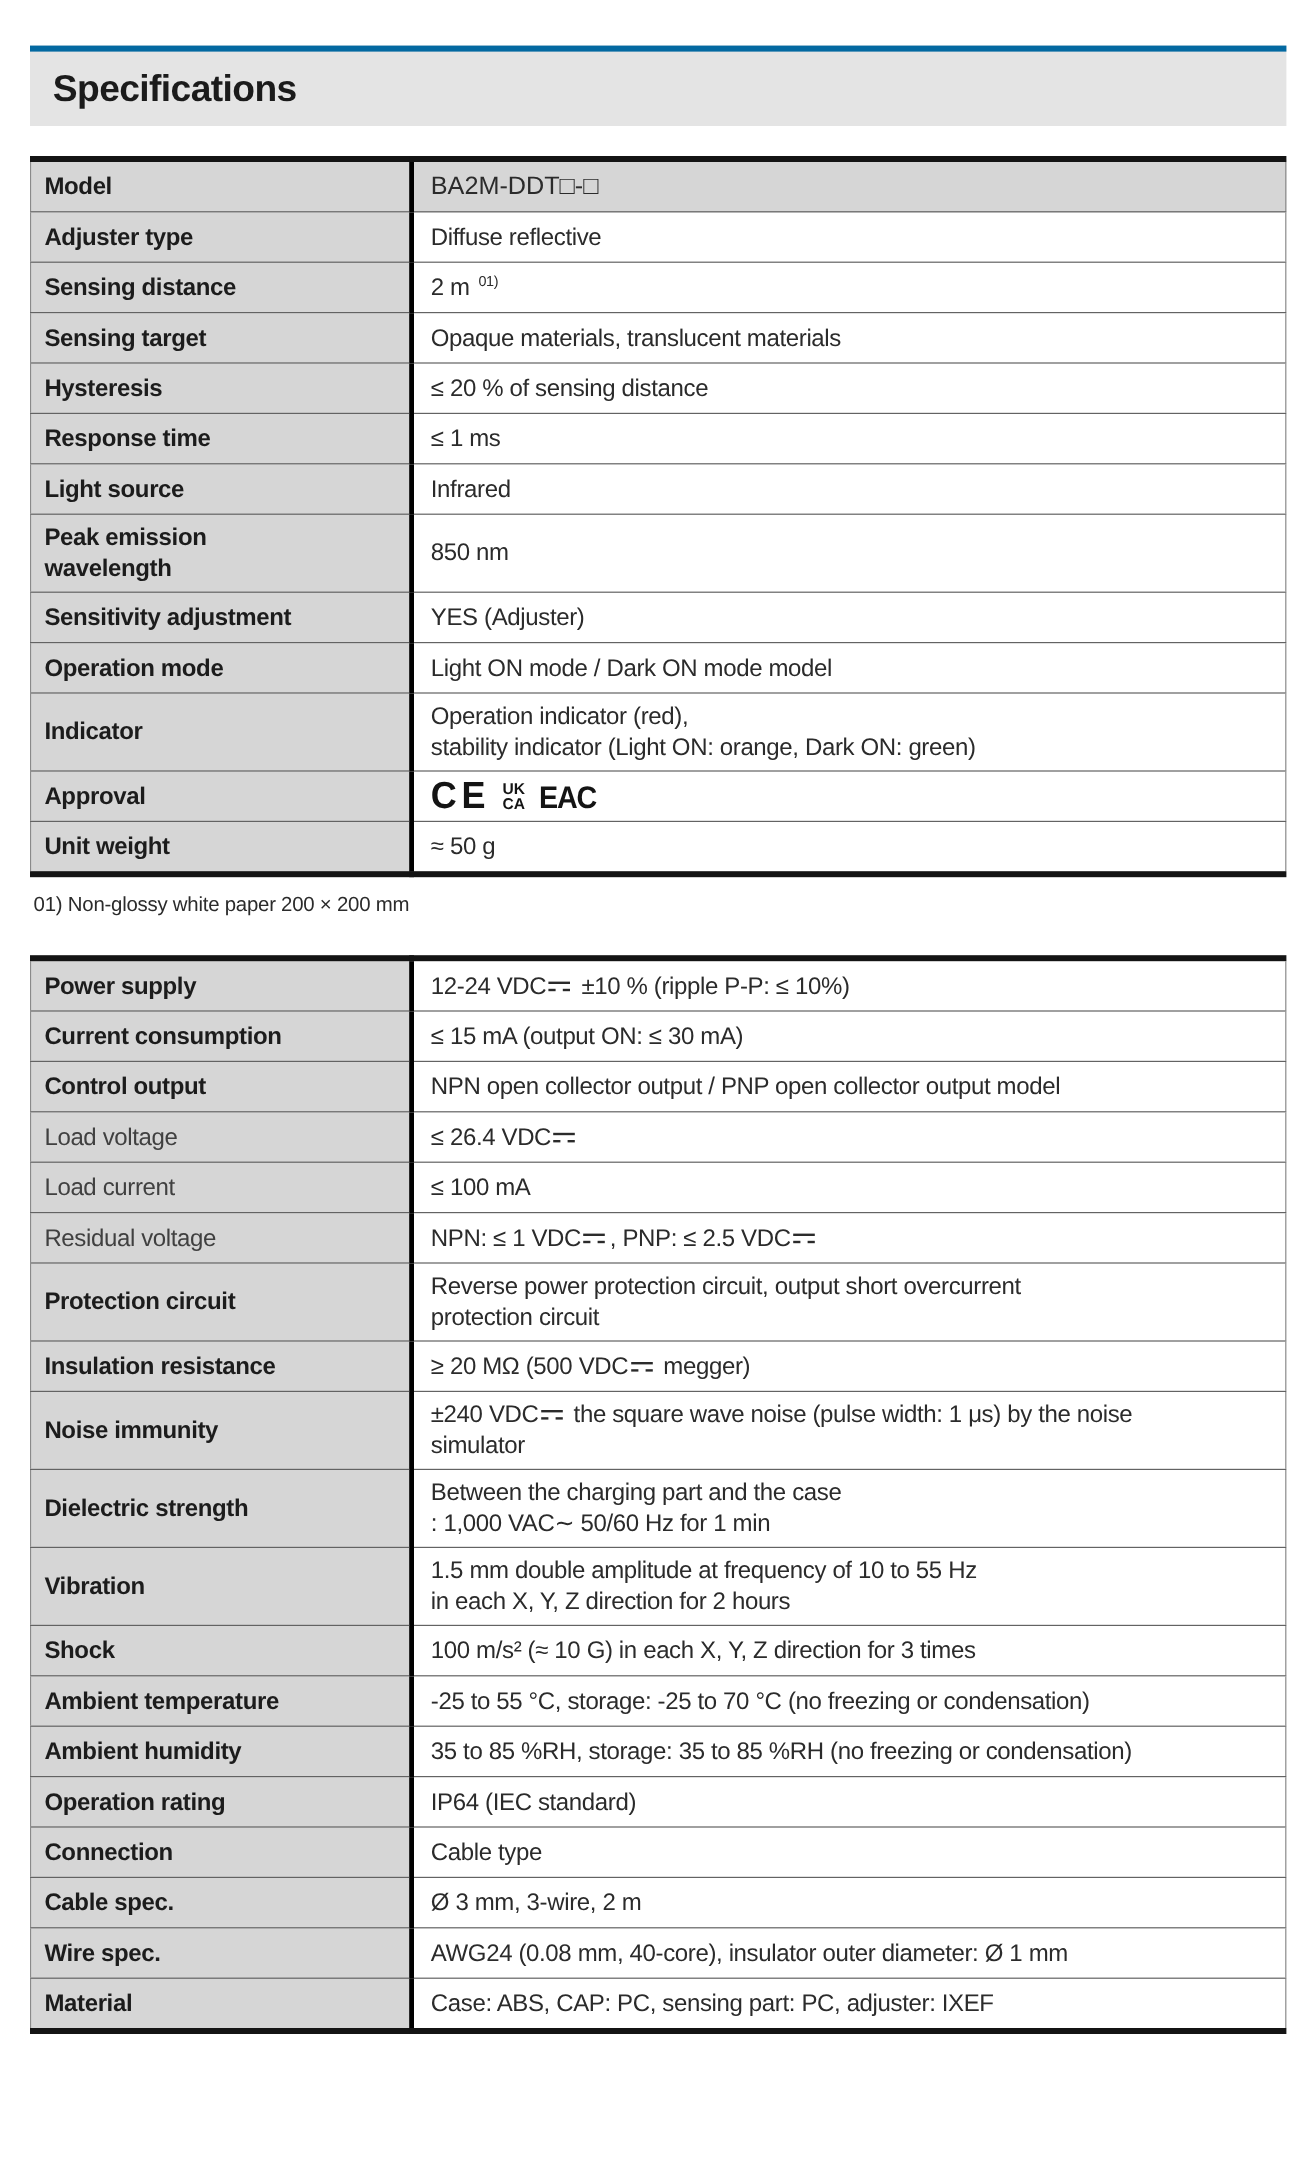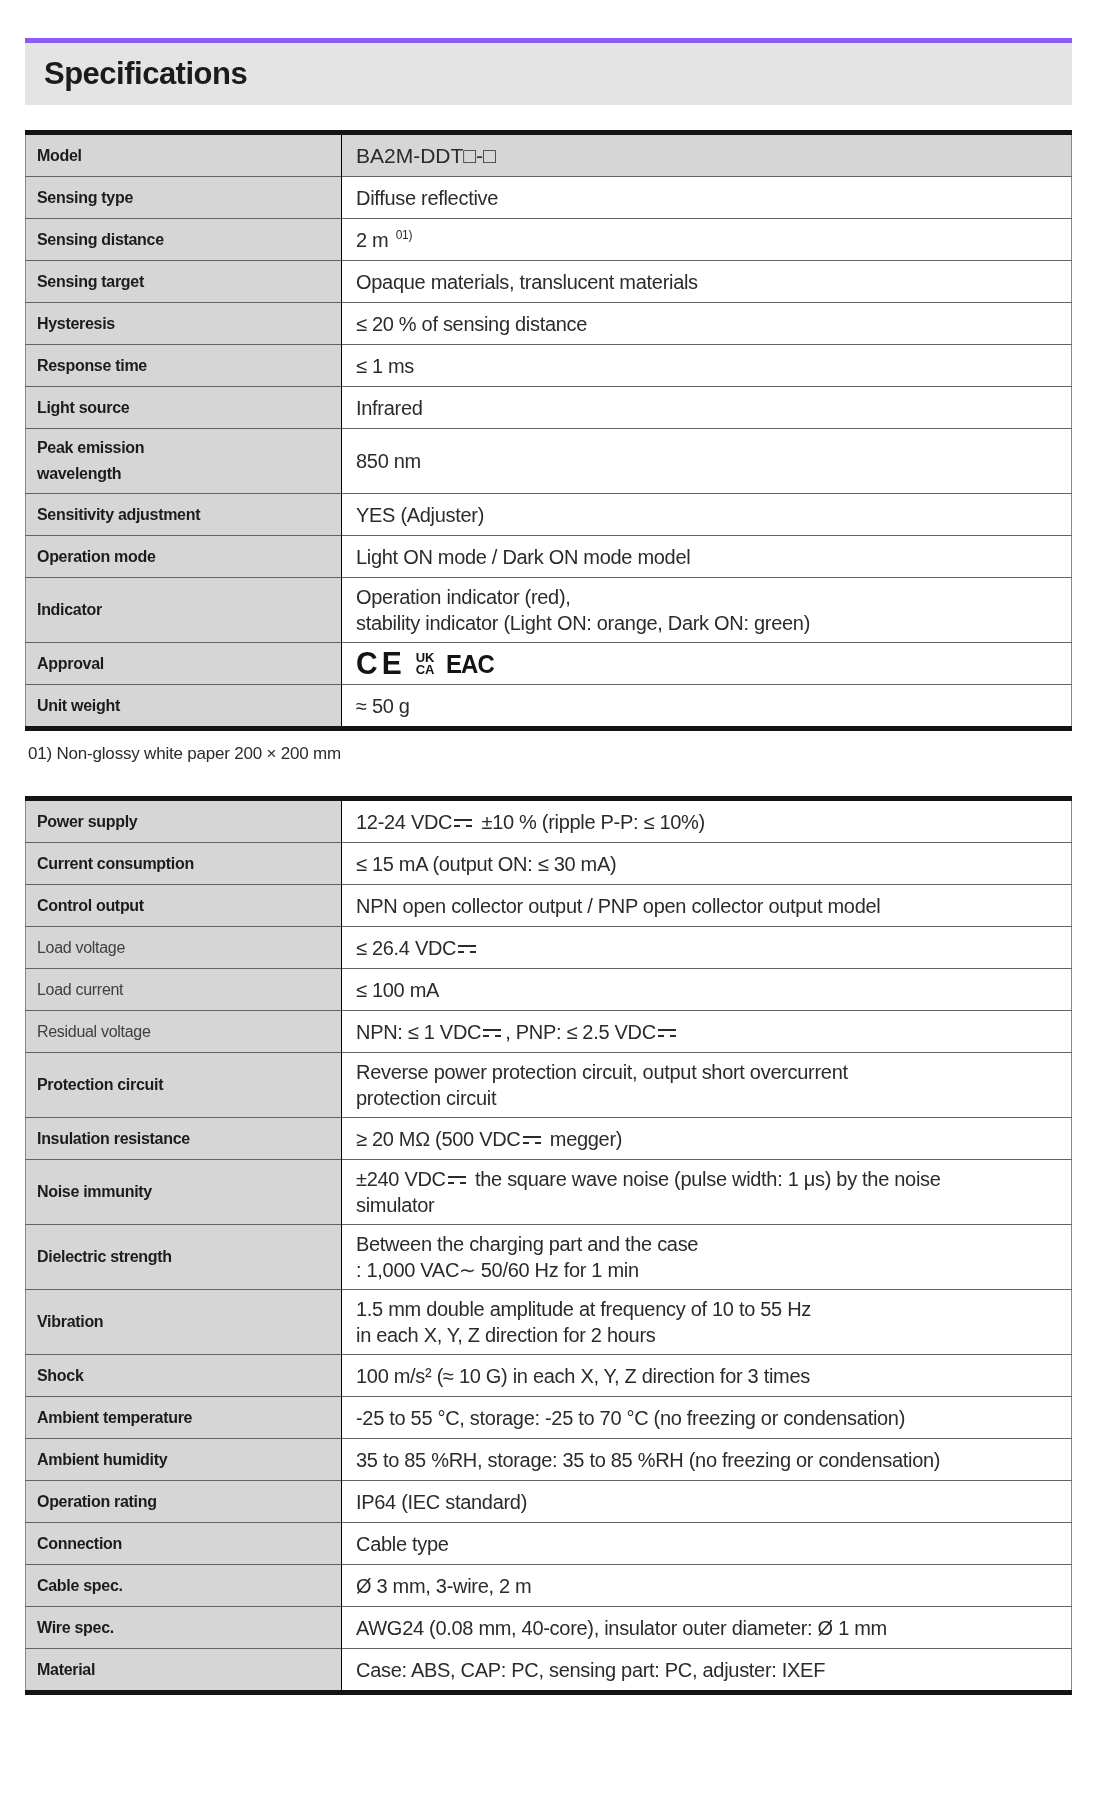--- a/index.html
+++ b/index.html
@@ -6,21 +6,21 @@
   body{
     width:1097px;min-height:1814px;
     font-family:"Liberation Sans","DejaVu Sans",sans-serif;
     color:#2b2b2b;
     -webkit-font-smoothing:antialiased;
   }
   .page{padding:38px 25px 40px 25px;}
 
   
   .title-band{
-    border-top:5px solid #8b5cf6;
+    border-top:5px solid #0369a1;
     background:#e4e4e4;
     height:62px;
     display:flex;align-items:center;
     padding-left:19px;
     margin-bottom:25px;
   }
   .title-band .title{
     font-size:31px;font-weight:bold;color:#1b1b1b;letter-spacing:-0.5px;
   }
 
@@ -37,25 +37,25 @@
   table.spec-table td{
     border-top:1px solid #636363;
     vertical-align:middle;
     white-space:pre-line;
   }
   table.spec-table tr:first-child td{border-top:none;}
   td.label{
     background:#d6d6d6;
     width:296px;
     font-weight:bold;
-    font-size:16px;
+    font-size:20px;
     line-height:26px;
     color:#1c1c1c;
     padding:6px 8px 6px 11px;
-    border-right:1px solid #000000;
+    border-right:4px solid #000000;
     height:29px;
     letter-spacing:-0.3px;
   }
   td.label.sub{font-weight:normal;color:#404040;}
   td.value{
     font-size:20px;
     line-height:26px;
     padding:6px 10px 6px 14px;
     color:#2b2b2b;
     height:29px;
@@ -130,21 +130,21 @@
     <span class="title">Specifications</span>
   </div>
 
   <table class="spec-table" id="general-table">
     <tbody>
         <tr class="model-row">
           <td class="label">Model</td>
           <td class="value">BA2M-DDT□-□</td>
         </tr>
         <tr>
-          <td class="label">Sensing type</td>
+          <td class="label">Adjuster type</td>
           <td class="value">Diffuse reflective</td>
         </tr>
         <tr>
           <td class="label">Sensing distance</td>
           <td class="value">2 m <span class="sup">01)</span></td>
         </tr>
         <tr>
           <td class="label">Sensing target</td>
           <td class="value">Opaque materials, translucent materials</td>
         </tr>

